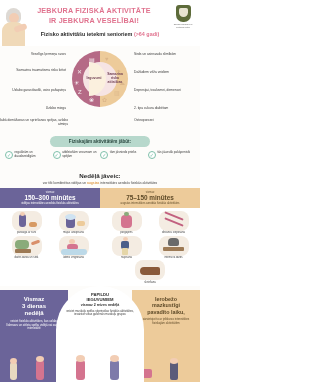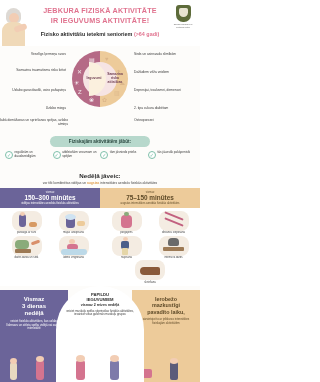--- a/index.html
+++ b/index.html
@@ -7,21 +7,21 @@
     width: 200px; height: 382px;
     background: #ffffff;
     font-family: "Liberation Sans", sans-serif;
     overflow: hidden;
   }
   .page { position: relative; width: 200px; height: 382px; background: #fdfcfa; }
 
   
   .header { position: relative; height: 46px; background: #ffffff; }
   .hdr-title {
-    position: absolute; left: 26px; top: 6px; width: 148px;
+    position: absolute; left: 20px; top: 6px; width: 148px;
     text-align: center; color: #e0728e; font-weight: bold;
     font-size: 7.2px; line-height: 9.5px; letter-spacing: .2px;
   }
   .logo { position: absolute; right: 4px; top: 5px; width: 26px; text-align: center; }
   .logo-crest {
     width: 15px; height: 17px; margin: 0 auto;
     background: #5d6b3a; border-radius: 3px 3px 7px 7px;
     position: relative;
   }
   .logo-crest:after {
@@ -163,21 +163,21 @@
 
   <div class="header">
     <div class="woman-top">
       <div class="w-hair"></div>
         <div class="w-face"></div>
       <div class="w-body"></div>
         <div class="w-arm"></div>
     </div>
     <div class="hdr-title">
       <div>JEBKURA FIZISKĀ AKTIVITĀTE</div>
-      <div>IR IEGUVUMS AKTIVITĀTE!</div>
+      <div>IR JEBKURA VESELĪBAI!</div>
     </div>
     <div class="logo">
       <div class="logo-crest"></div>
       <div class="logo-txt">Slimību profilakses un kontroles centrs</div>
     </div>
     <div class="subtitle">
       <span>Fizisko aktivitāšu ietekmi senioriem</span>
       <span class="hl">(&gt;64 gadi)</span>
     </div>
   </div>

